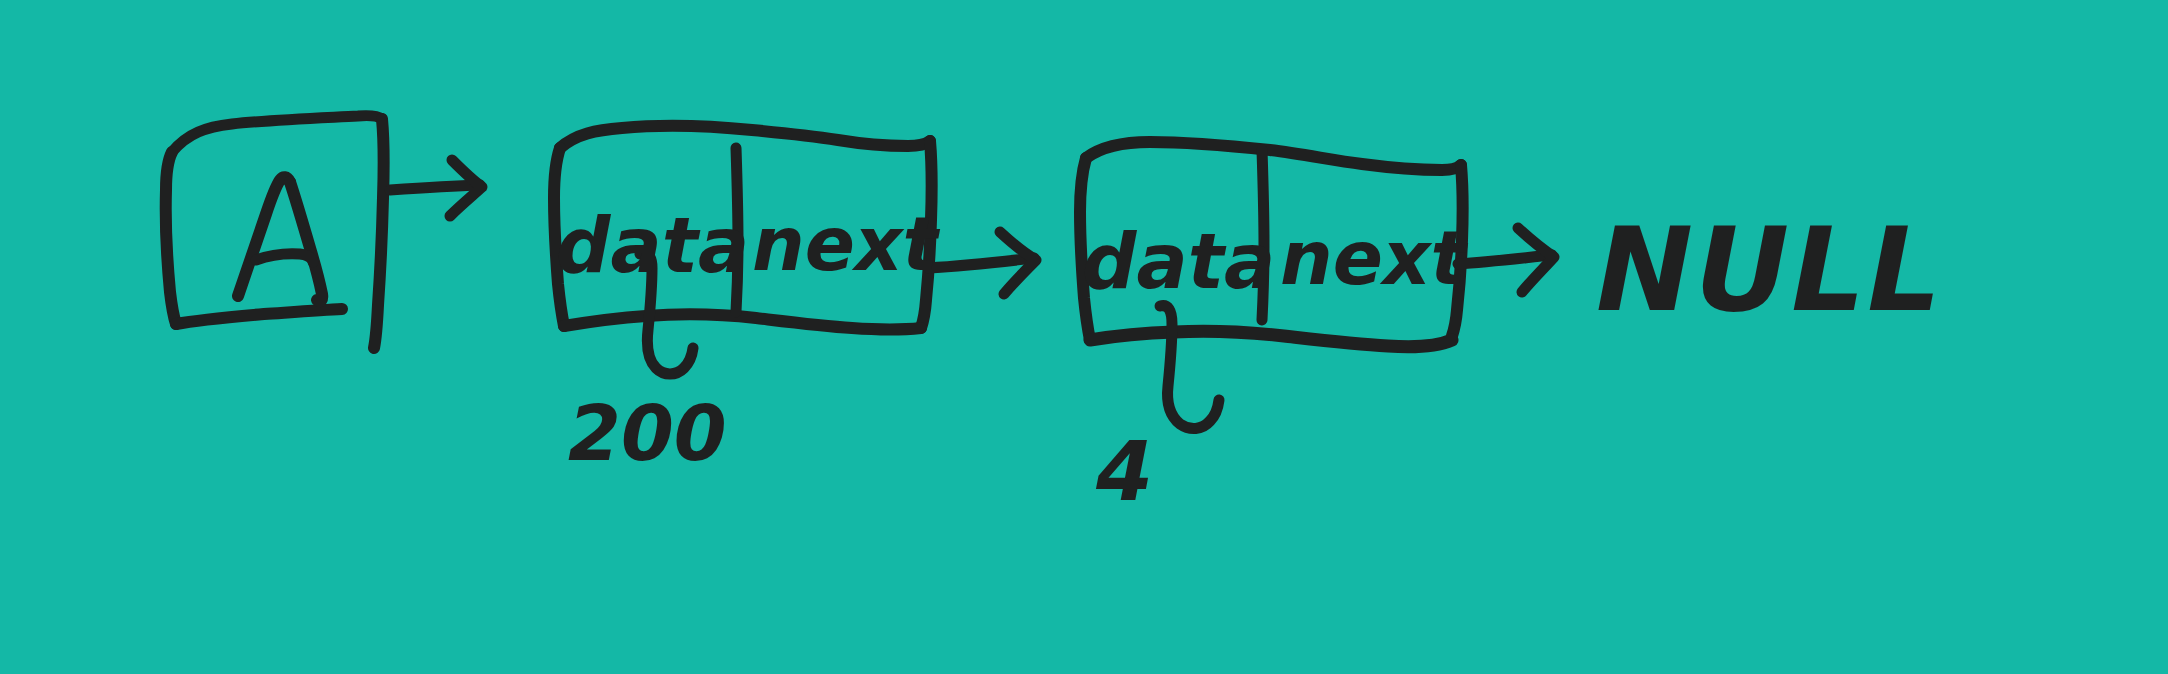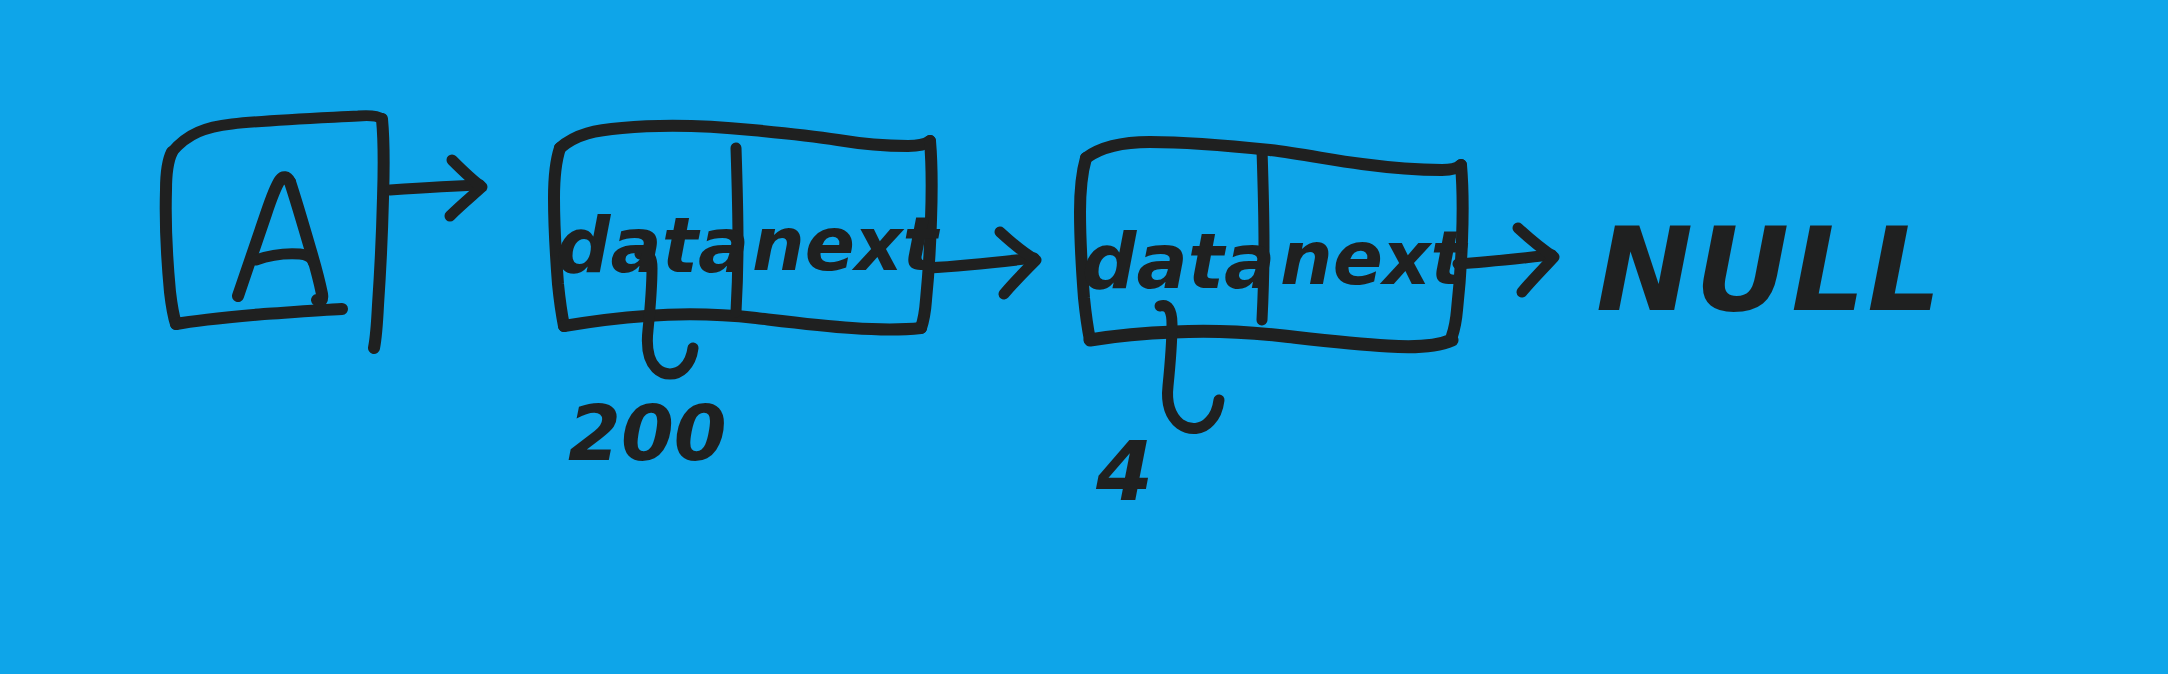--- a/index.html
+++ b/index.html
@@ -11,21 +11,21 @@
   body {
     width: 2168px;
     height: 674px;
     overflow: hidden;
     font-family: "Liberation Sans", sans-serif;
   }
   #canvas-wrap {
     position: relative;
     width: 2168px;
     height: 674px;
-    background: #0ea5e9;
+    background: #14b8a6;
     text-align: right;
   }
   svg.sketch {
     position: absolute;
     top: 0;
     left: 0;
     width: 2168px;
     height: 674px;
     display: block;
   }

